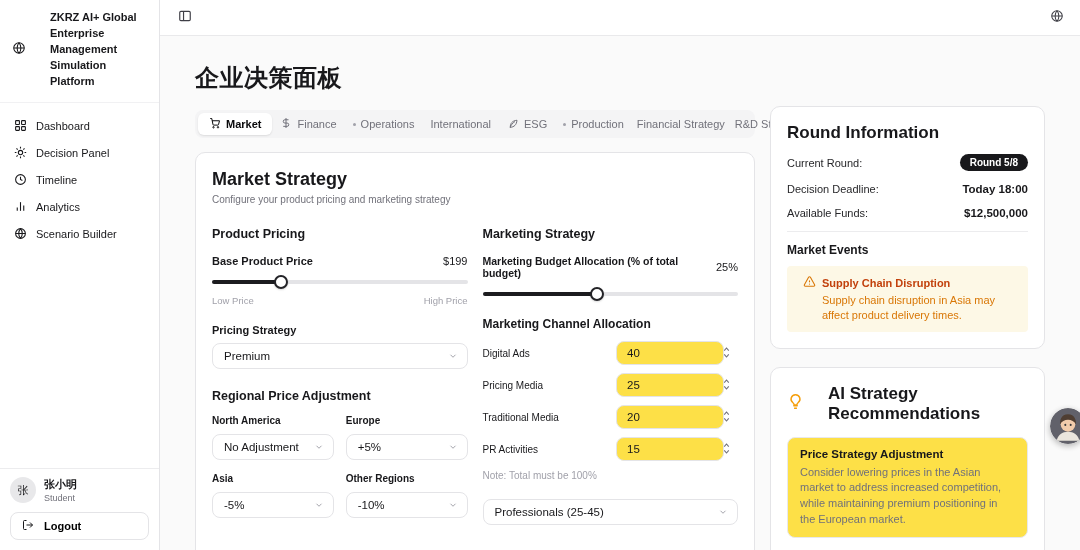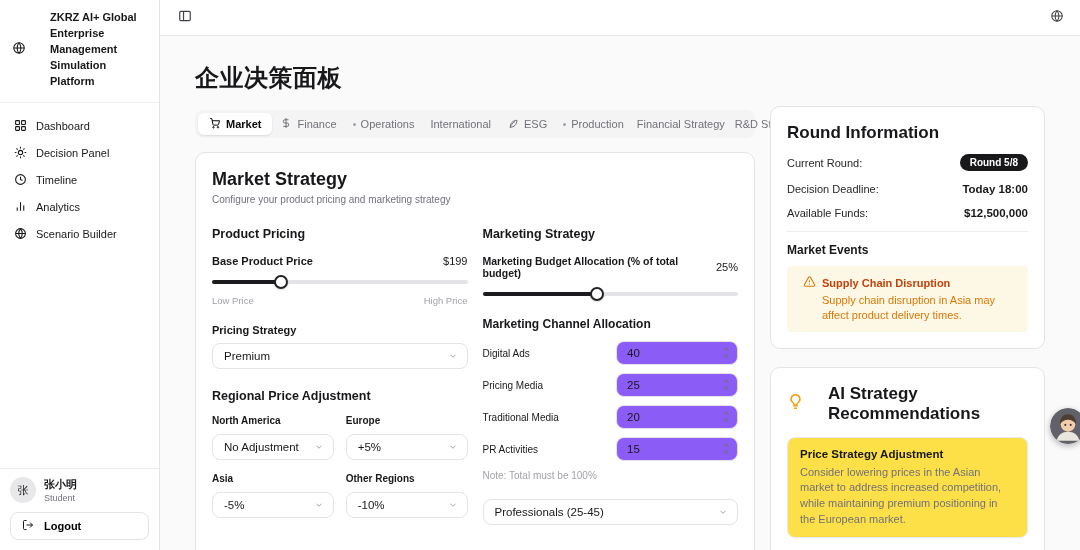--- a/index.html
+++ b/index.html
@@ -74,23 +74,23 @@
   .select .chev { color:#9b9ba3; display:flex; }
   .field-lbl { font-size:10px; font-weight:600; }
   .small-lbl { font-size:10px; }
 
   .mb18{margin-bottom:18px;} .mb20{margin-bottom:20px;} .mb12{margin-bottom:12px;}
   .mb10{margin-bottom:10px;} .mb8{margin-bottom:8px;} .mb16{margin-bottom:16px;}
 
   .chan-row { display:flex; align-items:center; justify-content:space-between;
     margin-bottom:8px; }
   .num-wrap { position:relative; width:122px; }
-  .num-input { width:122px; height:24px; border:1px solid #e4e4e7; border-radius:8px;
+  .num-input { width:108px; height:24px; border:1px solid #e4e4e7; border-radius:8px;
     padding:0 22px 0 10px; font-size:11.5px; font-family:inherit; color:#18181b;
-    background:#8b5cf6; }
+    background:#fde047; }
   .stepper { position:absolute; right:7px; top:5px; color:#71717a; display:flex; }
   .note { font-size:10px; color:#a1a1aa; margin:9px 0 18px; }
 
   
   .right-col { width:275px; flex:0 0 275px; padding-top:44px; }
   .panel { background:#fff; border:1px solid #e4e4e7; border-radius:10px;
     padding:16px; }
   .panel-h { font-size:17px; font-weight:bold; margin-bottom:11px; }
   .info-row { display:flex; justify-content:space-between; align-items:center;
     margin-bottom:12px; }

